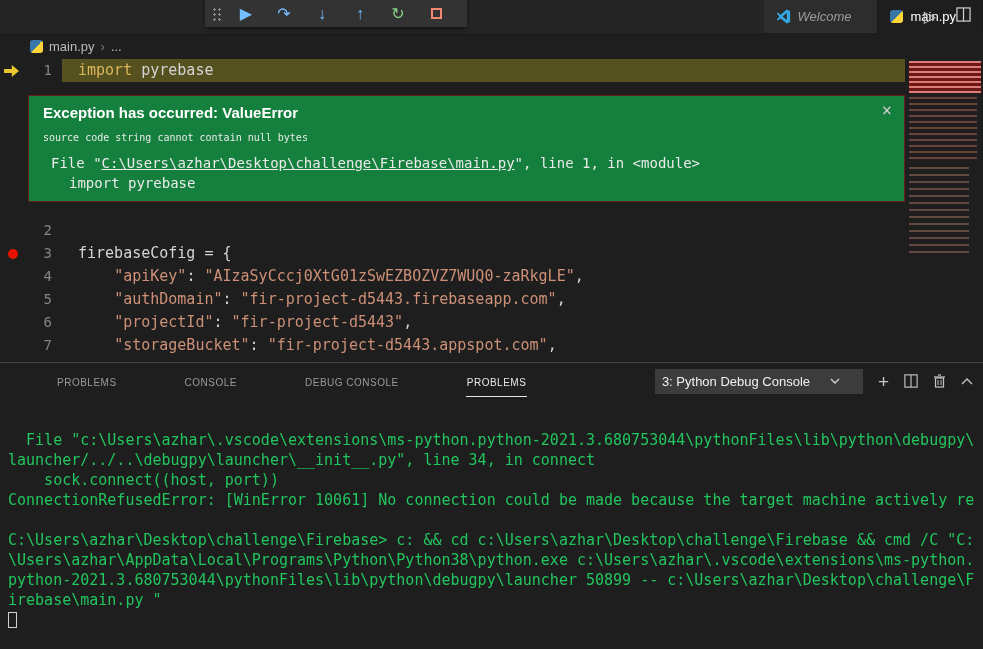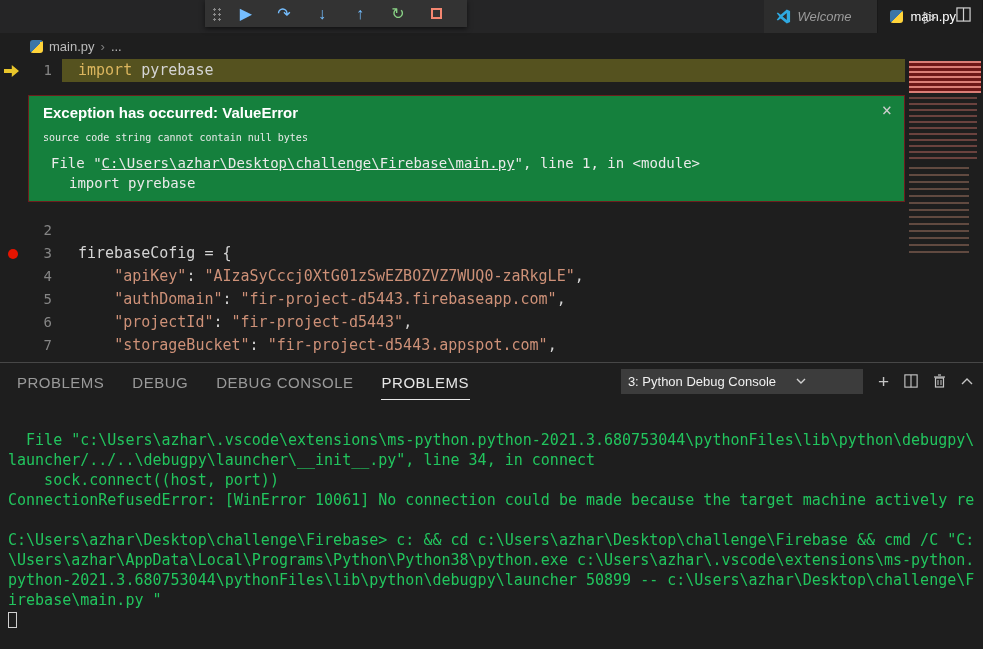--- a/index.html
+++ b/index.html
@@ -81,25 +81,25 @@
     background-image:repeating-linear-gradient(180deg, rgba(255,160,150,.75) 0 2px, transparent 2px 5px); }
   .mm-mixed { margin:4px 6px 0 4px; height:66px;
     background-image:repeating-linear-gradient(180deg, rgba(220,120,110,.40) 0 2px, transparent 2px 6px); }
   .mm-code { margin:4px 14px 0 4px; height:88px;
     background-image:repeating-linear-gradient(180deg, rgba(206,145,120,.38) 0 2px, transparent 2px 7px); }
 
   
   .panel { position:absolute; left:0; top:362px; right:0; bottom:0;
     background:#1e1e1e; border-top:1px solid #474747; }
   .panel-header { height:36px; display:flex; align-items:center; padding:0 10px 0 16px; }
-  .ptab { font-size:15px; letter-spacing:.5px; color:#9a9a9a; margin-right:26px;
-    padding:11px 1px 8px; cursor:pointer; }
+  .ptab { font-size:10px; letter-spacing:.5px; color:#9a9a9a; margin-right:26px;
+    padding:11px 1px 8px; cursor:pointer;margin-left:40px; }
   .ptab.active { color:#e7e7e7; border-bottom:1px solid #e7e7e7; }
   .panel-actions { margin-left:auto; display:flex; align-items:center; gap:15px; color:#c5c5c5; }
-  .pdropdown { height:25px; width:242px; background:#3c3c3c; color:#f0f0f0;
+  .pdropdown { height:25px; width:208px; background:#3c3c3c; color:#f0f0f0;
     font-size:13px; display:flex; align-items:center; padding:0 7px; cursor:pointer; }
   .pdrop-label { white-space:nowrap; overflow:hidden; width:168px; }
   .picon { display:flex; align-items:center; justify-content:center; cursor:pointer; }
   .plus-glyph { font-size:19px; line-height:1; }
 
   
   .terminal { position:absolute; left:0; top:37px; right:0; bottom:0;
     padding:30px 0 0 8px; font-family:"DejaVu Sans Mono",monospace;
     font-size:15px; line-height:20px; color:#22c55e; overflow:hidden; }
   .term-line { white-space:pre; min-height:20px; }
@@ -196,21 +196,21 @@
       <div class="mm-red"></div>
       <div class="mm-mixed"></div>
       <div class="mm-code"></div>
     </div>
   </div>
 
   <div class="panel">
     <div class="panel-header">
       <div id="panel-tabs" style="display:flex; align-items:center;">
           <span class="ptab">PROBLEMS</span>
-          <span class="ptab">DEBUG</span>
+          <span class="ptab">CONSOLE</span>
           <span class="ptab">DEBUG CONSOLE</span>
           <span class="ptab active">PROBLEMS</span>
         </div>
       <div class="panel-actions">
         <div class="pdropdown">
           <span class="pdrop-label">3: Python Debug Console</span>
           <svg width="10" height="6" viewBox="0 0 10 6">
             <polyline points="1,1 5,5 9,1" fill="none" stroke="#d0d0d0" stroke-width="1.4"></polyline>
           </svg>
         </div>

